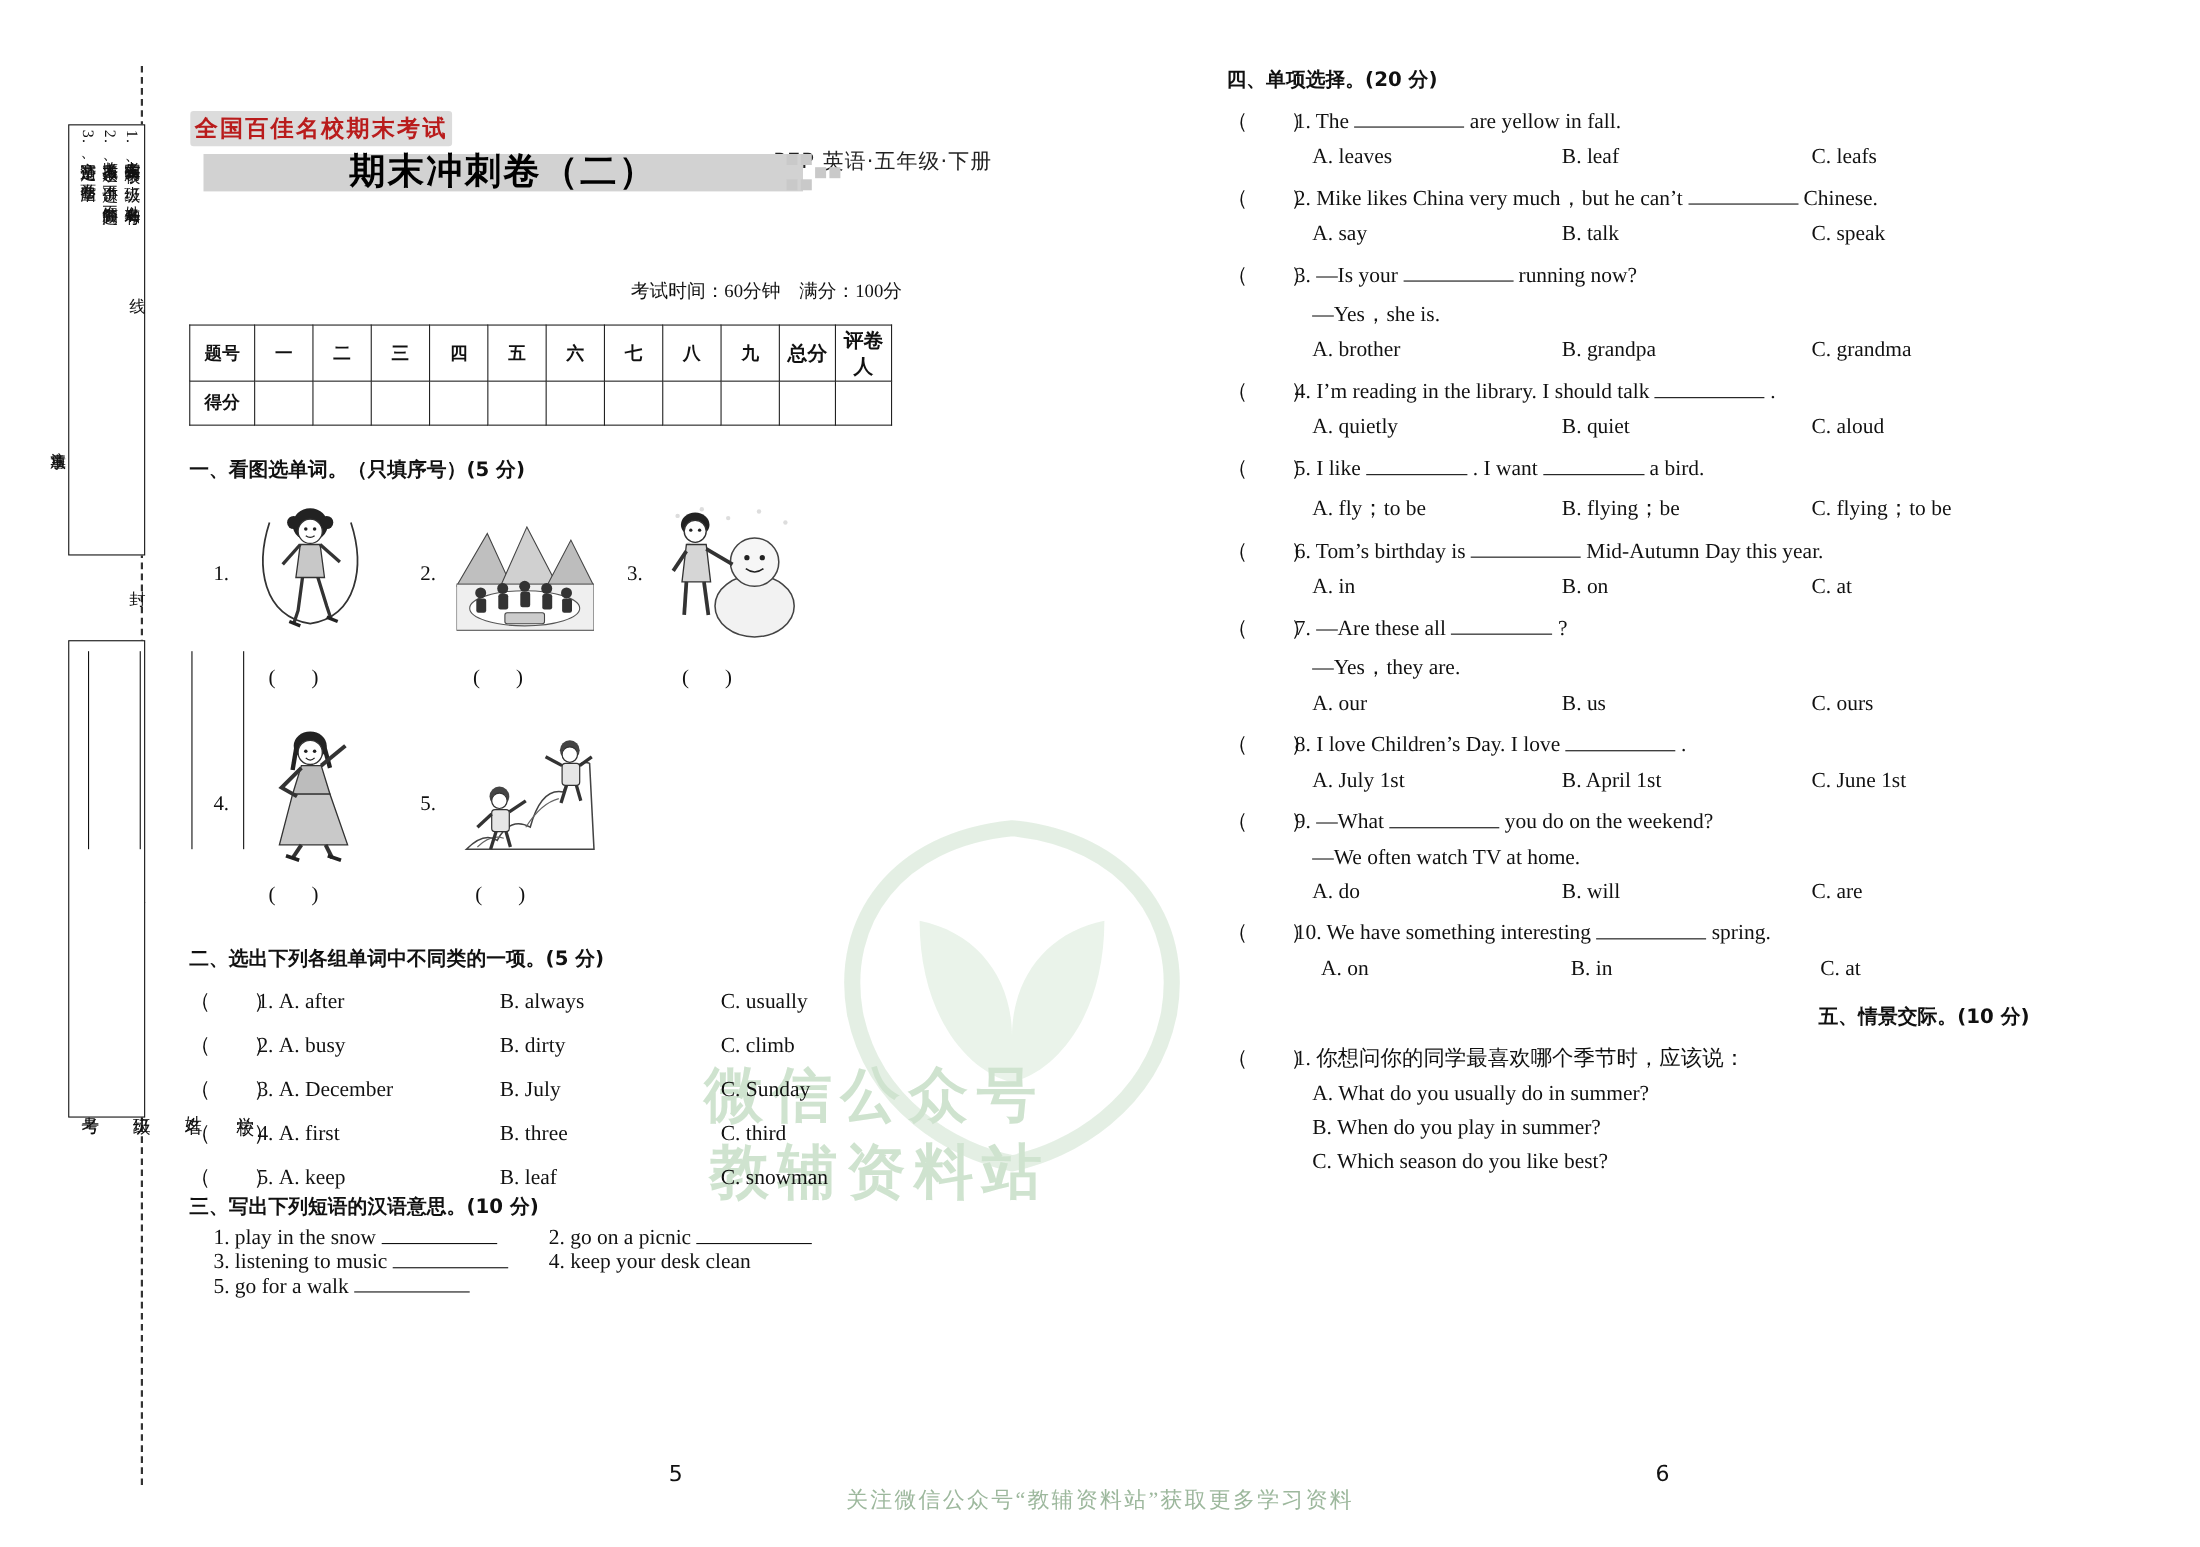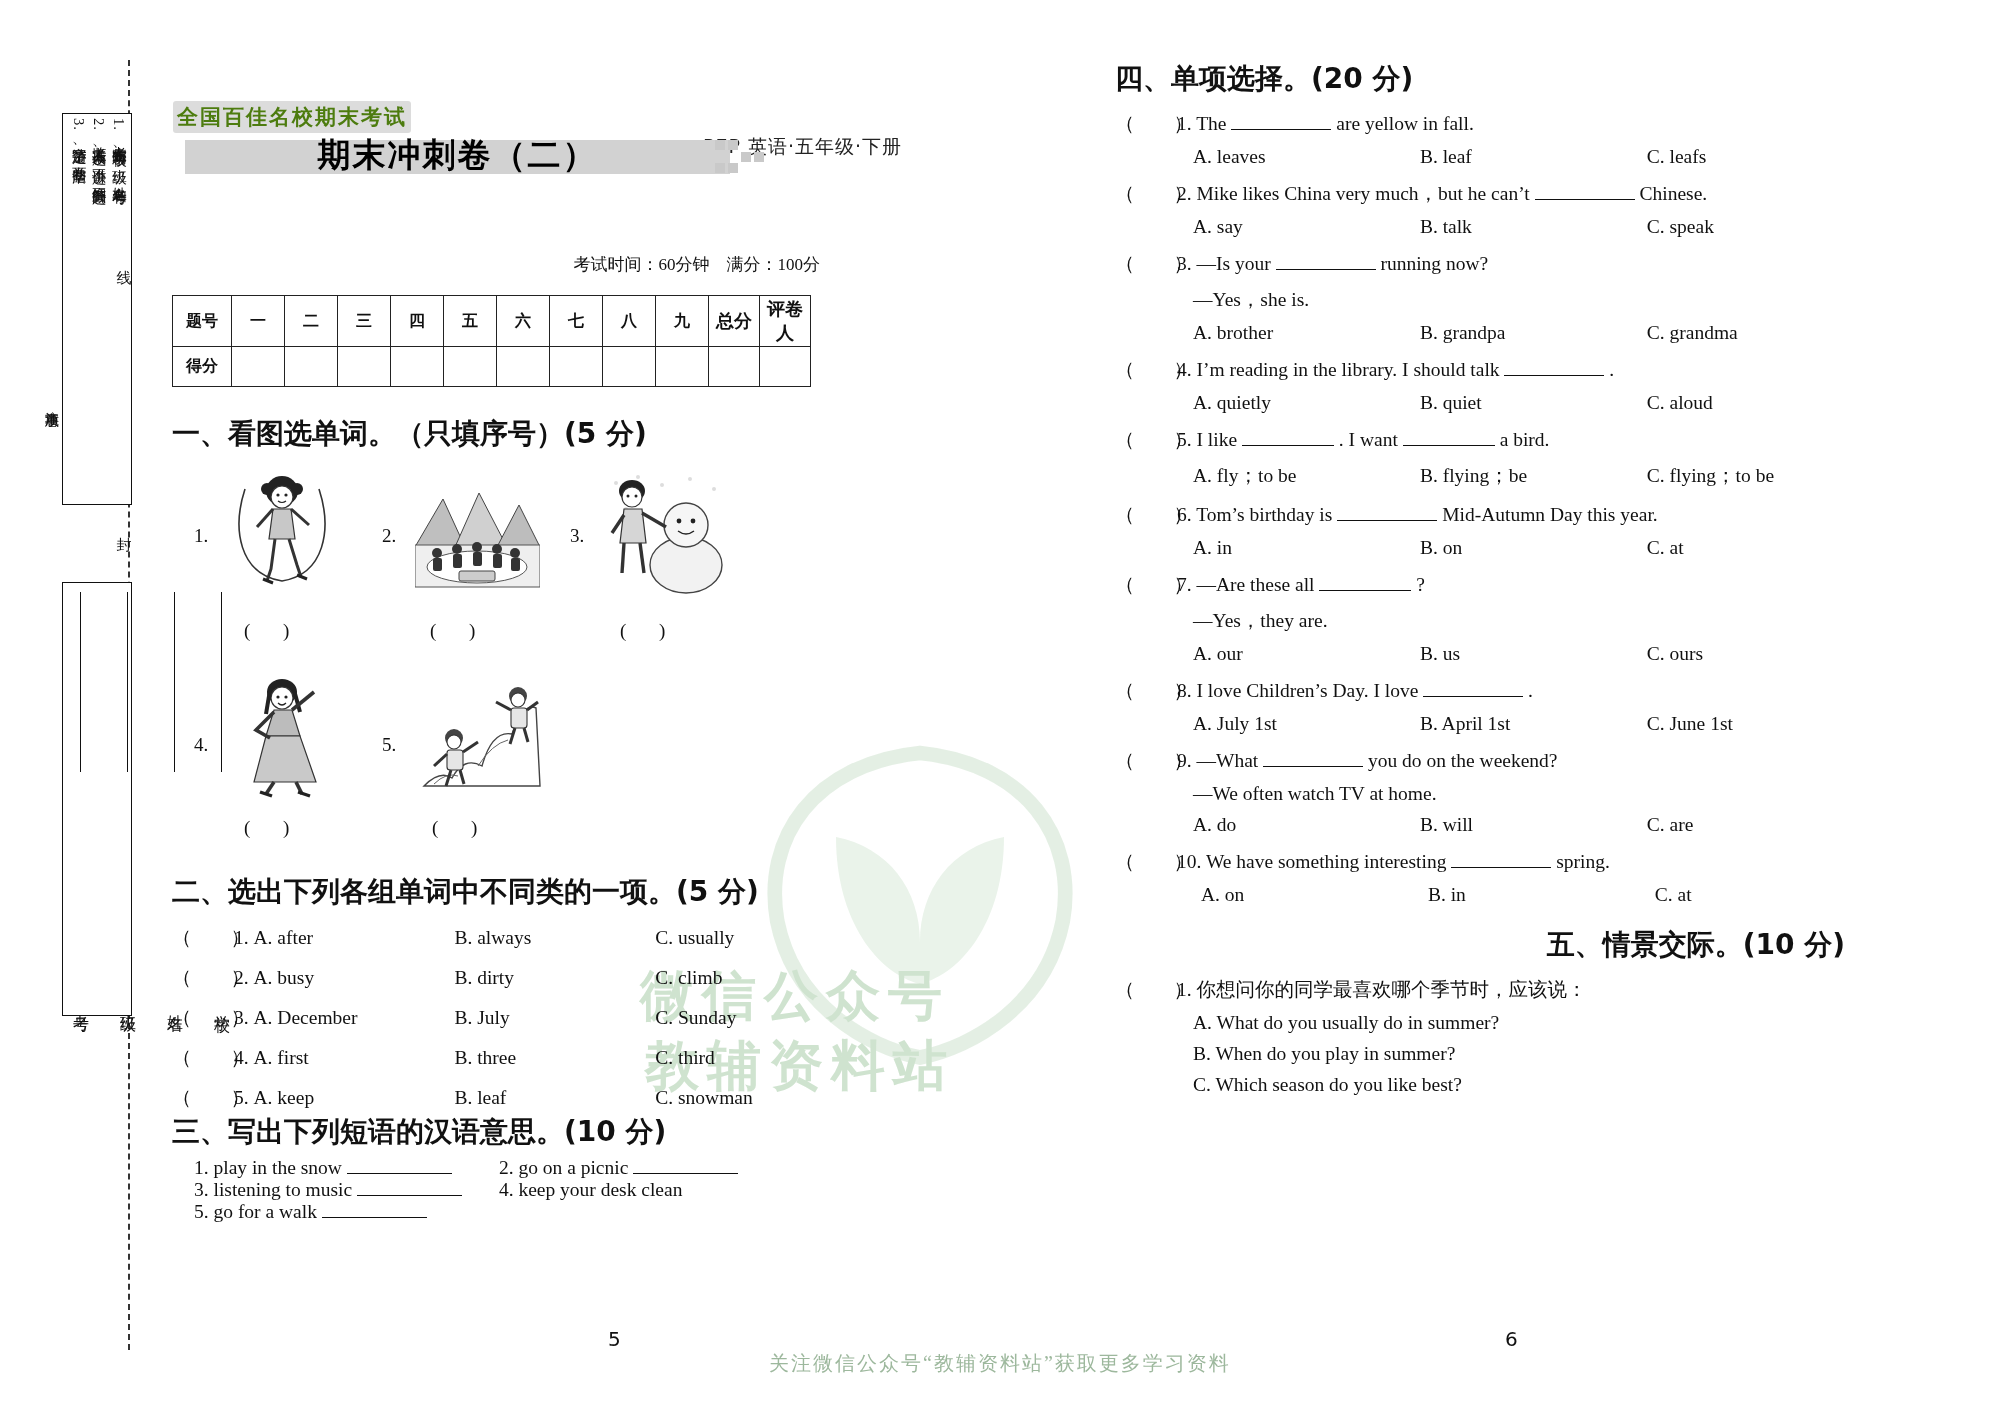--- a/index.html
+++ b/index.html
@@ -35,21 +35,21 @@
   .sb-field{position:relative;height:100%;display:flex;flex-direction:column;align-items:center;}
   .sb-field .lab{writing-mode:vertical-rl;font-size:16px;letter-spacing:2px;margin-top:auto;}
   .sb-field .ln{writing-mode:vertical-rl;border-left:1px solid #111;height:180px;width:1px;margin-bottom:8px;}
 
   
   .page{position:absolute;left:0;top:0;width:2000px;height:1406px;z-index:2;}
 
   
   .stamp{position:absolute;left:173px;top:101px;font-size:21px;font-weight:bold;
          font-family:"Liberation Serif",serif;letter-spacing:2px;
-         background:#dcdcdc;padding:2px 4px;border-radius:3px;color:#4d7c0f;}
+         background:#dcdcdc;padding:2px 4px;border-radius:3px;color:#b91c1c;}
   .pep{position:absolute;left:703px;top:134px;font-size:19px;letter-spacing:1px;
        font-family:"DejaVu Sans",sans-serif;color:#222;}
   .title-bar{position:absolute;left:185px;top:140px;width:545px;height:34px;background:#d2d2d2;}
   .title-deco{position:absolute;left:715px;top:140px;width:54px;height:34px;}
   .title-deco i{position:absolute;width:10px;height:10px;background:#c9c9c9;display:block;}
   .main-title{position:absolute;left:185px;top:133px;width:545px;text-align:center;
               font-size:33px;font-weight:bold;letter-spacing:2px;
               font-family:"DejaVu Sans",sans-serif;color:#000;}
   .meta{position:absolute;left:400px;top:253px;width:420px;text-align:right;font-size:17px;
         font-family:"Liberation Serif",serif;}
@@ -59,21 +59,21 @@
   table.score td{border:1.2px solid #222;height:37px;text-align:center;vertical-align:middle;
                  font-size:16px;font-weight:bold;font-family:"DejaVu Sans",sans-serif;}
   table.score td.hd{width:56px;}
   table.score td.cell{width:50px;}
   table.score td.wide{width:48px;font-size:18px;}
 
   
   .colL{position:absolute;left:172px;top:415px;width:620px;}
   .colR{position:absolute;left:1115px;top:60px;width:730px;}
 
-  .sec-h{font-size:28px;font-weight:bold;font-family:"DejaVu Sans",sans-serif;
+  .sec-h{font-size:18px;font-weight:bold;font-family:"DejaVu Sans",sans-serif;
          letter-spacing:0px;margin:0 0 6px 0;}
   .wordbank{margin:10px 0 0 24px;border:2px dashed #333;border-radius:10px;
             padding:7px 14px;display:inline-block;font-size:19.5px;letter-spacing:.2px;}
   .wordbank span{margin-right:22px;}
   .wordbank span:last-child{margin-right:0;}
   .picnum{position:absolute;font-size:19px;}
   .paren{position:absolute;font-size:19px;letter-spacing:14px;}
 
   .qline{font-size:19.5px;margin:12px 0 0 0;white-space:nowrap;}
   .qpar{display:inline-block;width:62px;}

